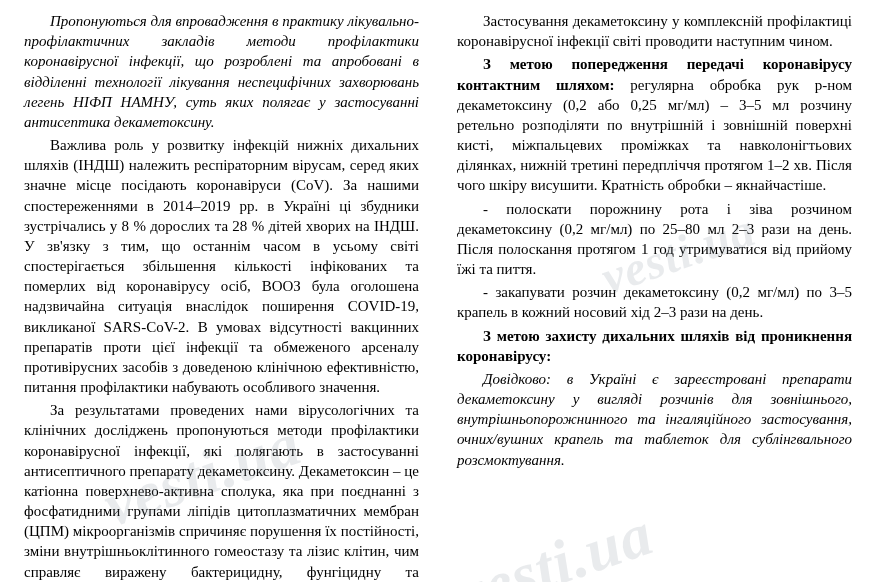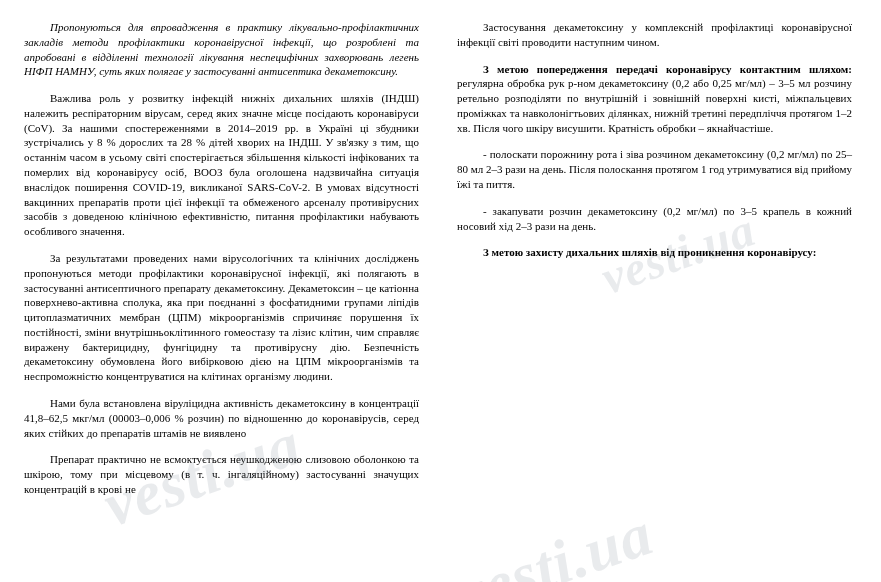--- a/index.html
+++ b/index.html
@@ -26,24 +26,24 @@
     display: flex;
     gap: 38px;
     align-items: flex-start;
     height: 100%;
   }
   .col {
     width: 395px;
     flex: 0 0 395px;
   }
   p {
-    margin: 12px 0 0 0;
+    margin: 3px 0 0 0;
     text-align: justify;
     text-justify: inter-word;
-    font-size: 11px;
+    font-size: 15px;
     line-height: 1.345;
     text-indent: 26px;
     hyphens: manual;
   }
   p.no-indent {
     text-indent: 0;
   }
   .it { font-style: italic; }
   .bd { font-weight: bold; }
 
@@ -84,16 +84,17 @@
     </div>
 
     <div class="col">
       <p>Застосування декаметоксину у комплексній профілактиці коронавірусної інфекції світі проводити наступним чином.</p>
       <p>
         <span class="bd">З метою попередження передачі коронавірусу контактним шляхом:</span><span> регулярна обробка рук р-ном декаметоксину (0,2 або 0,25 мг/мл) – 3–5 мл розчину ретельно розподіляти по внутрішній і зовнішній поверхні кисті, міжпальцевих проміжках та навколонігтьових ділянках, нижній третині передпліччя протягом 1–2 хв. Після чого шкіру висушити. Кратність обробки – якнайчастіше.</span>
       </p>
       <p>- полоскати порожнину рота і зіва розчином декаметоксину (0,2 мг/мл) по 25–80 мл 2–3 рази на день. Після полоскання протягом 1 год утримуватися від прийому їжі та пиття.</p>
       <p>- закапувати розчин декаметоксину (0,2 мг/мл) по 3–5 крапель в кожний носовий хід 2–3 рази на день.</p>
       <p class="bd">З метою захисту дихальних шляхів від проникнення коронавірусу:</p>
+      <p class="it">Довідково: в Україні є зареєстровані препарати декаметоксину у вигляді розчинів для зовнішнього, внутрішньопорожнинного та інгаляційного застосування, очних/вушних крапель та таблеток для сублінгвального розсмоктування.</p>
     </div>
 
   </div>
 </div>
 
 </body></html>

